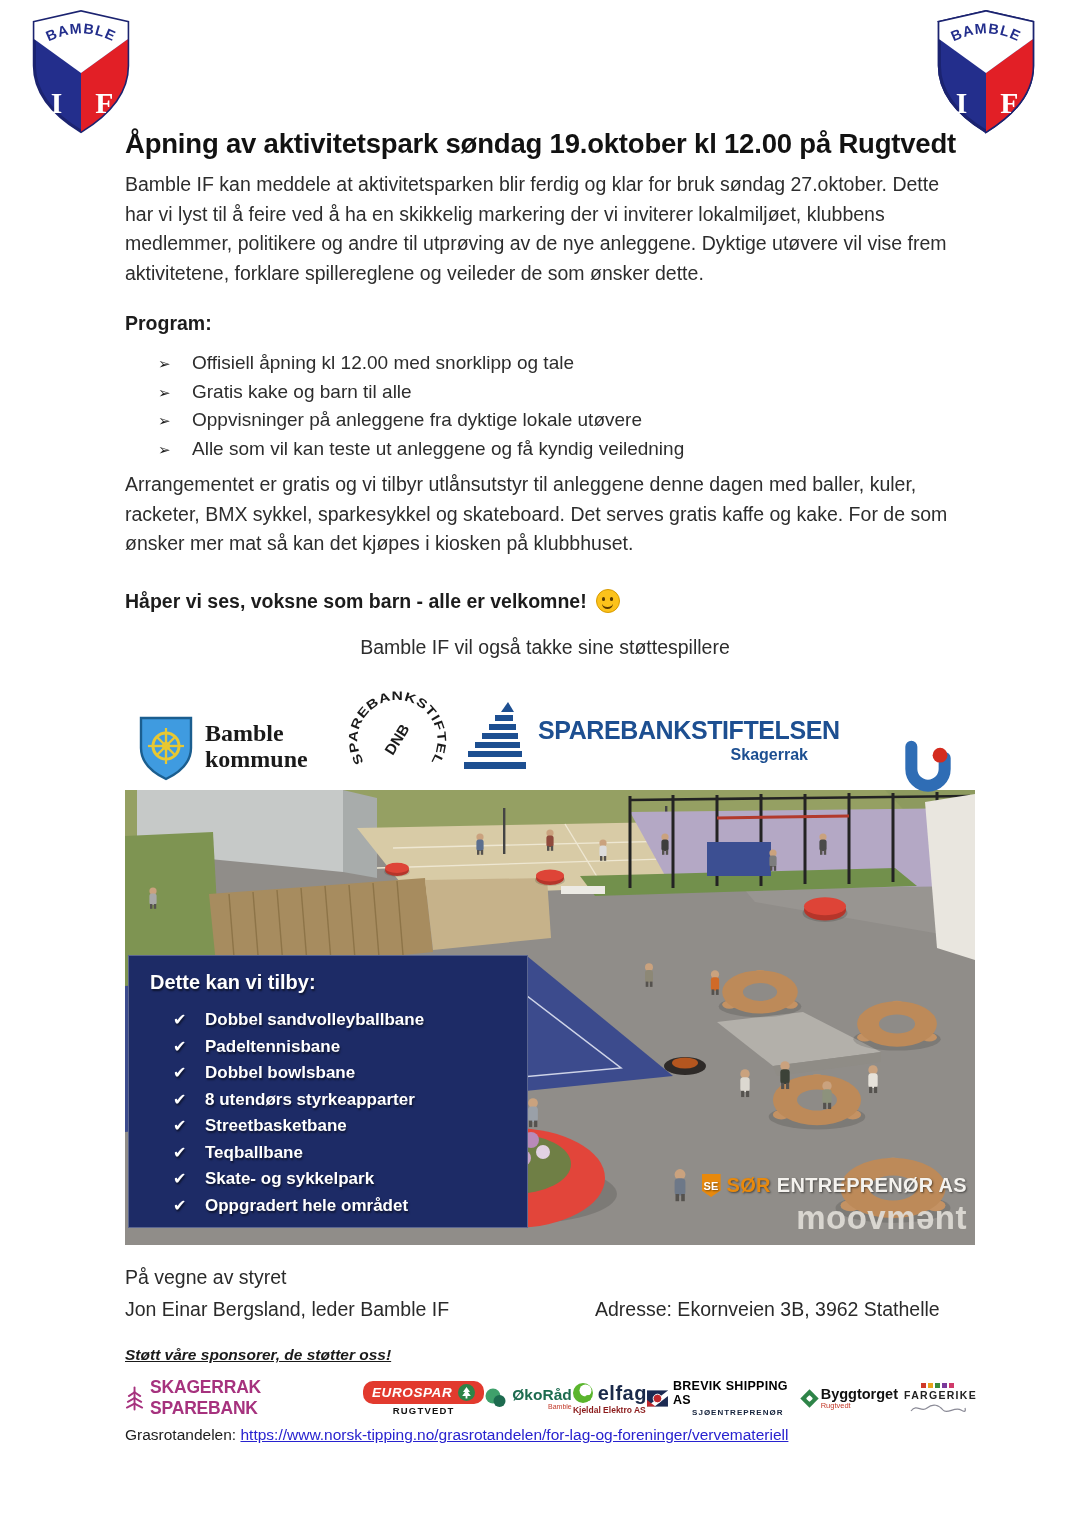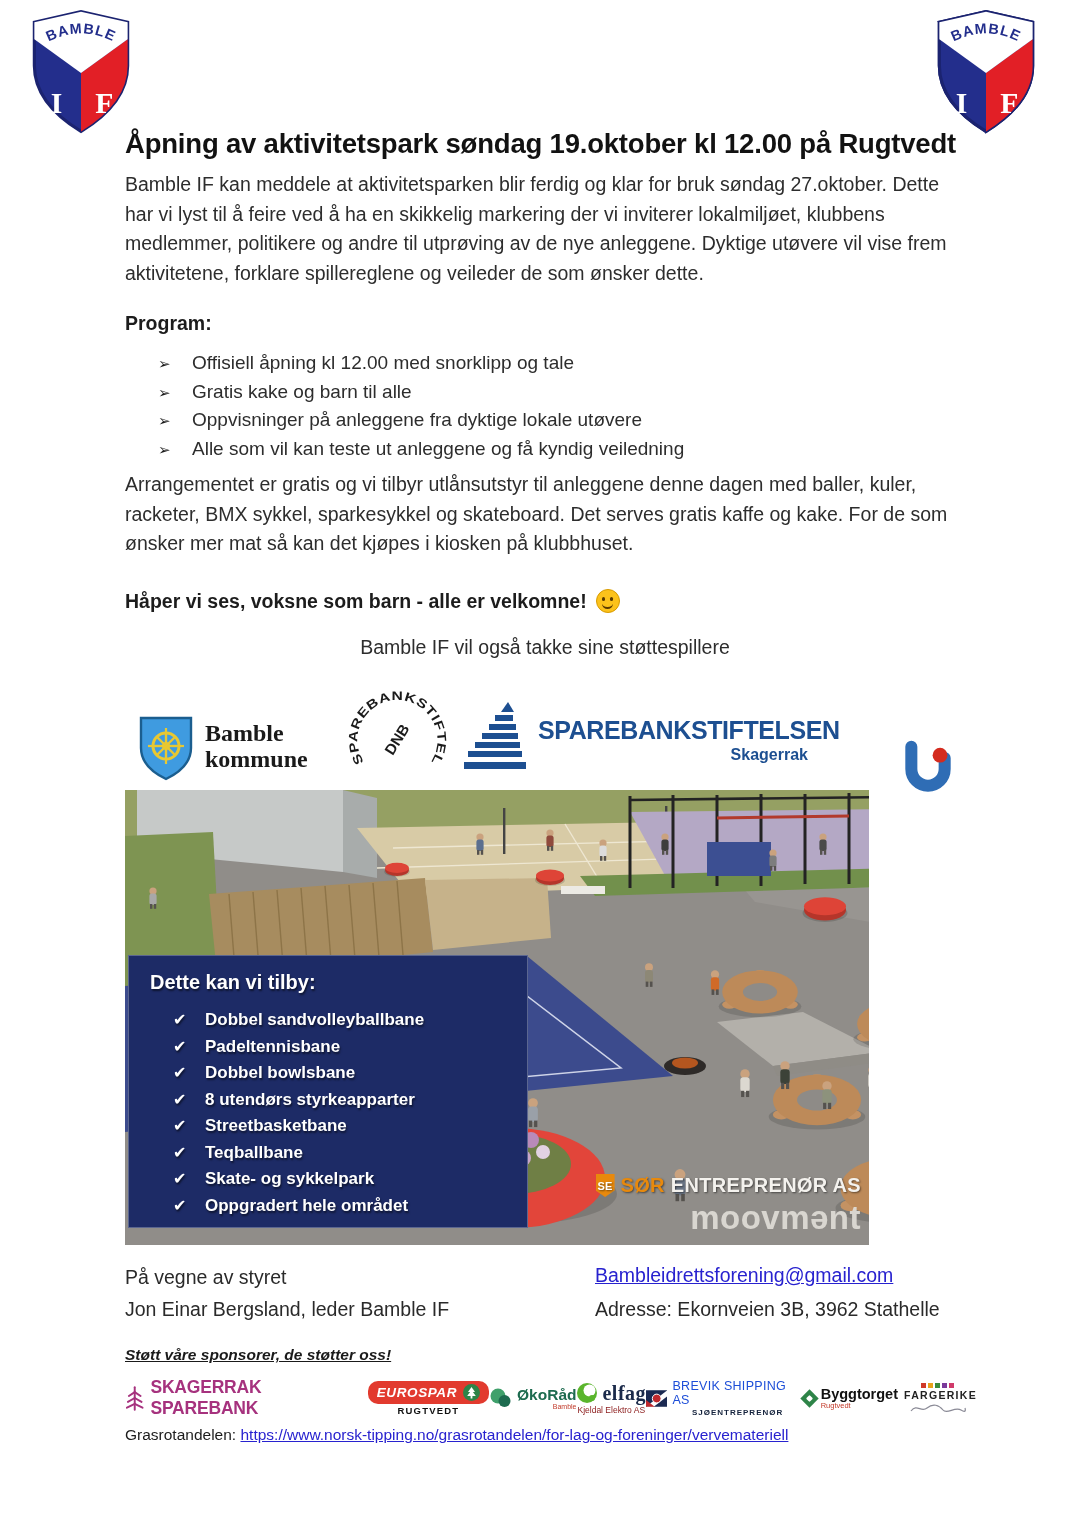--- a/index.html
+++ b/index.html
@@ -24,21 +24,21 @@
   .thanks{left:125px;top:636px;width:840px;text-align:center;font-size:19.5px;color:#2d2d2d;}
 
   
   .kommune-name{font-family:"Liberation Serif","DejaVu Serif",serif;font-weight:bold;font-size:24px;line-height:26px;color:#1a1a1a;}
   .skag-name{font-size:25px;font-weight:bold;color:#1d4f91;letter-spacing:-.4px;}
   .skag-sub{font-size:16px;font-weight:bold;color:#1d4f91;text-align:right;margin-top:1px;}
   .tele-line{font-size:24px;line-height:26px;color:#2f6db5;font-weight:bold;}
   .tele-sub{font-size:16.5px;color:#2f6db5;font-weight:bold;}
 
   
-  .park{left:125px;top:790px;width:744px;height:455px;overflow:hidden;background:#908d89;}
+  .park{left:125px;top:790px;width:850px;height:455px;overflow:hidden;background:#908d89;}
   .scene{position:absolute;left:0;top:0;width:850px;height:455px;display:block;}
   .offer{position:absolute;left:3px;top:165px;width:400px;height:273px;background:#1d2b66;
          border:1px solid rgba(255,255,255,.28);box-sizing:border-box;color:#fff;
          text-shadow:1px 1.5px 2px rgba(0,0,0,.55);}
   .offer h3{margin:15px 0 0 21px;font-size:20px;}
   .offer ul{list-style:none;margin:13px 0 0 0;padding:0 0 0 44px;}
   .offer li{display:flex;align-items:baseline;font-size:17px;font-weight:bold;line-height:26.5px;}
   .offer .chk{width:32px;flex:0 0 32px;font-size:16px;}
   .wm-sor{position:absolute;right:8px;top:384px;display:flex;align-items:center;gap:6px;
           font-size:20px;font-weight:bold;letter-spacing:.3px;text-shadow:1px 1px 2px rgba(0,0,0,.5);}
@@ -59,24 +59,24 @@
   .sk-bank{display:flex;align-items:center;gap:6px;color:#a6327e;font-weight:bold;font-size:17.5px;letter-spacing:-.2px;}
   .euro{display:flex;flex-direction:column;align-items:center;}
   .euro-box{display:flex;align-items:center;gap:6px;background:#e23a2e;border-radius:10px;padding:3px 9px;}
   .euro-box span{color:#fff;font-weight:bold;font-style:italic;font-size:13.5px;letter-spacing:.6px;}
   .euro-sub{font-size:9.5px;font-weight:bold;letter-spacing:1.2px;color:#111;margin-top:1px;}
   .oko{display:flex;align-items:flex-end;gap:4px;}
   .oko-name{font-size:15.5px;font-weight:bold;color:#1d6b4f;}
   .oko-sub{font-size:7px;color:#c23a2a;text-align:right;margin-top:-1px;}
   .elfag{display:flex;flex-direction:column;align-items:center;}
   .elfag-top{display:flex;align-items:center;gap:4px;}
-  .elfag-name{font-size:20px;font-weight:bold;color:#1b2a4a;letter-spacing:.5px;font-family:Liberation Serif, serif;}
-  .elfag-sub{font-size:8.5px;font-weight:normal;color:#8b1a1a;margin-top:0px;}
+  .elfag-name{font-size:20px;font-weight:bold;color:#1b2a4a;letter-spacing:.5px;}
+  .elfag-sub{font-size:8.5px;font-weight:bold;color:#8b1a1a;margin-top:0px;}
   .brevik{display:flex;align-items:center;gap:5px;}
-  .brevik-name{font-size:12.5px;font-weight:normal;color:#1d4ed8;letter-spacing:.3px;}
+  .brevik-name{font-size:12.5px;font-weight:bold;color:#000000;letter-spacing:.3px;}
   .brevik-sub{font-size:8px;font-weight:bold;color:#14223c;text-align:center;letter-spacing:1px;margin-top:1px;}
   .bygg{display:flex;align-items:center;gap:5px;}
   .bygg-dia{width:13px;height:13px;background:#2e8448;transform:rotate(45deg);position:relative;}
   .bygg-dia::after{content:"";position:absolute;left:4px;top:4px;width:5px;height:5px;background:#fff;border-radius:1px;}
   .bygg-name{font-size:14.5px;font-weight:bold;color:#111;}
   .bygg-sub{font-size:7.5px;color:#c23a2a;margin-top:-1px;}
   .farge{display:flex;flex-direction:column;align-items:center;gap:1px;}
   .farge-sq{display:flex;gap:2px;}
   .farge-sq i{width:5px;height:5px;display:block;}
   .farge-name{font-size:10.5px;font-weight:bold;letter-spacing:1.3px;color:#222;padding-left:6px;}
@@ -381,21 +381,20 @@
     <div class="wm-sor">
       <span class="se-badge">SE</span>
       <span class="p1">SØR</span>
       <span class="p2">ENTREPRENØR AS</span>
     </div>
     <div class="wm-moov">moovmənt</div>
   </div>
 
   <div class="abs foot" style="left:125px;top:1266px">På vegne av styret</div>
   <div class="abs foot" style="left:125px;top:1298px">Jon Einar Bergsland, leder Bamble IF</div>
-  <a class="abs maillink" style="left:595px;top:1264px" href="#">Bambleidrettsforening@gmail.com</a>
   <div class="abs foot" style="left:595px;top:1298px">Adresse: Ekornveien 3B, 3962 Stathelle</div>
 
   <div class="abs sponsor-call">Støtt våre sponsorer, de støtter oss!</div>
 
   <div class="abs strip">
 
     <div class="sk-bank">
       <svg width="20" height="28" viewBox="0 0 20 28">
         <g stroke="#a6327e" stroke-width="2" stroke-linecap="round">
           <line x1="10" y1="3" x2="10" y2="26"></line>

